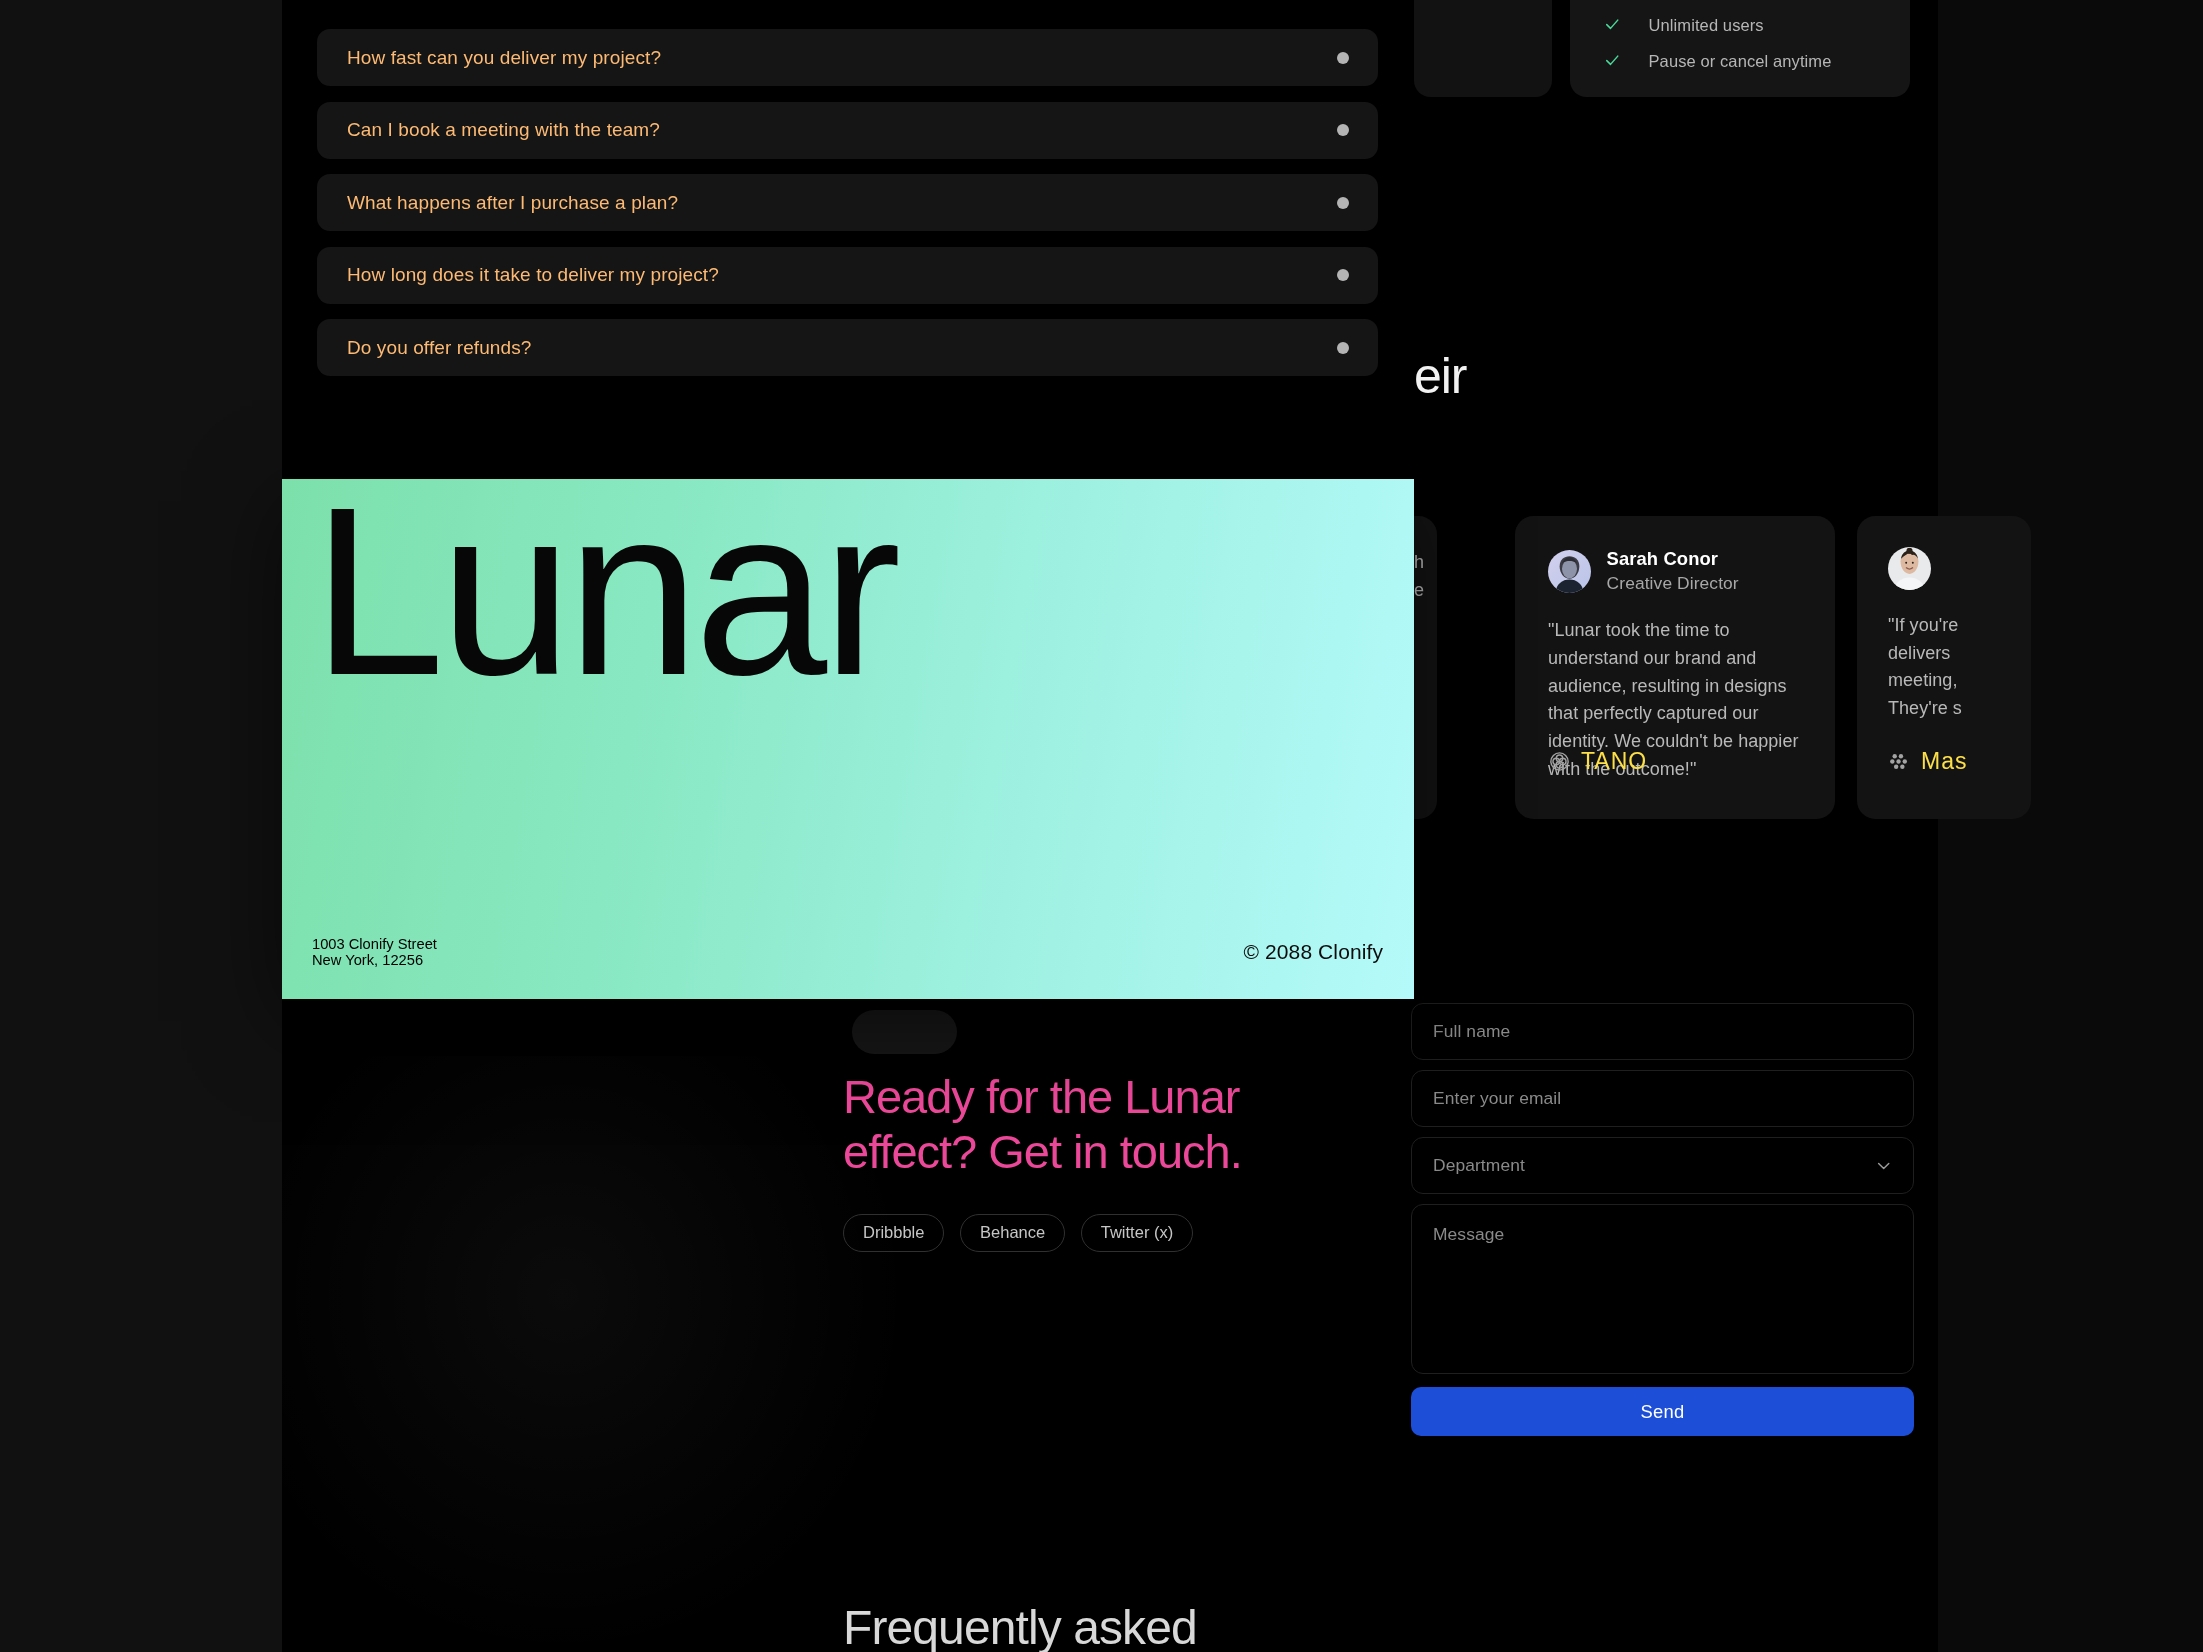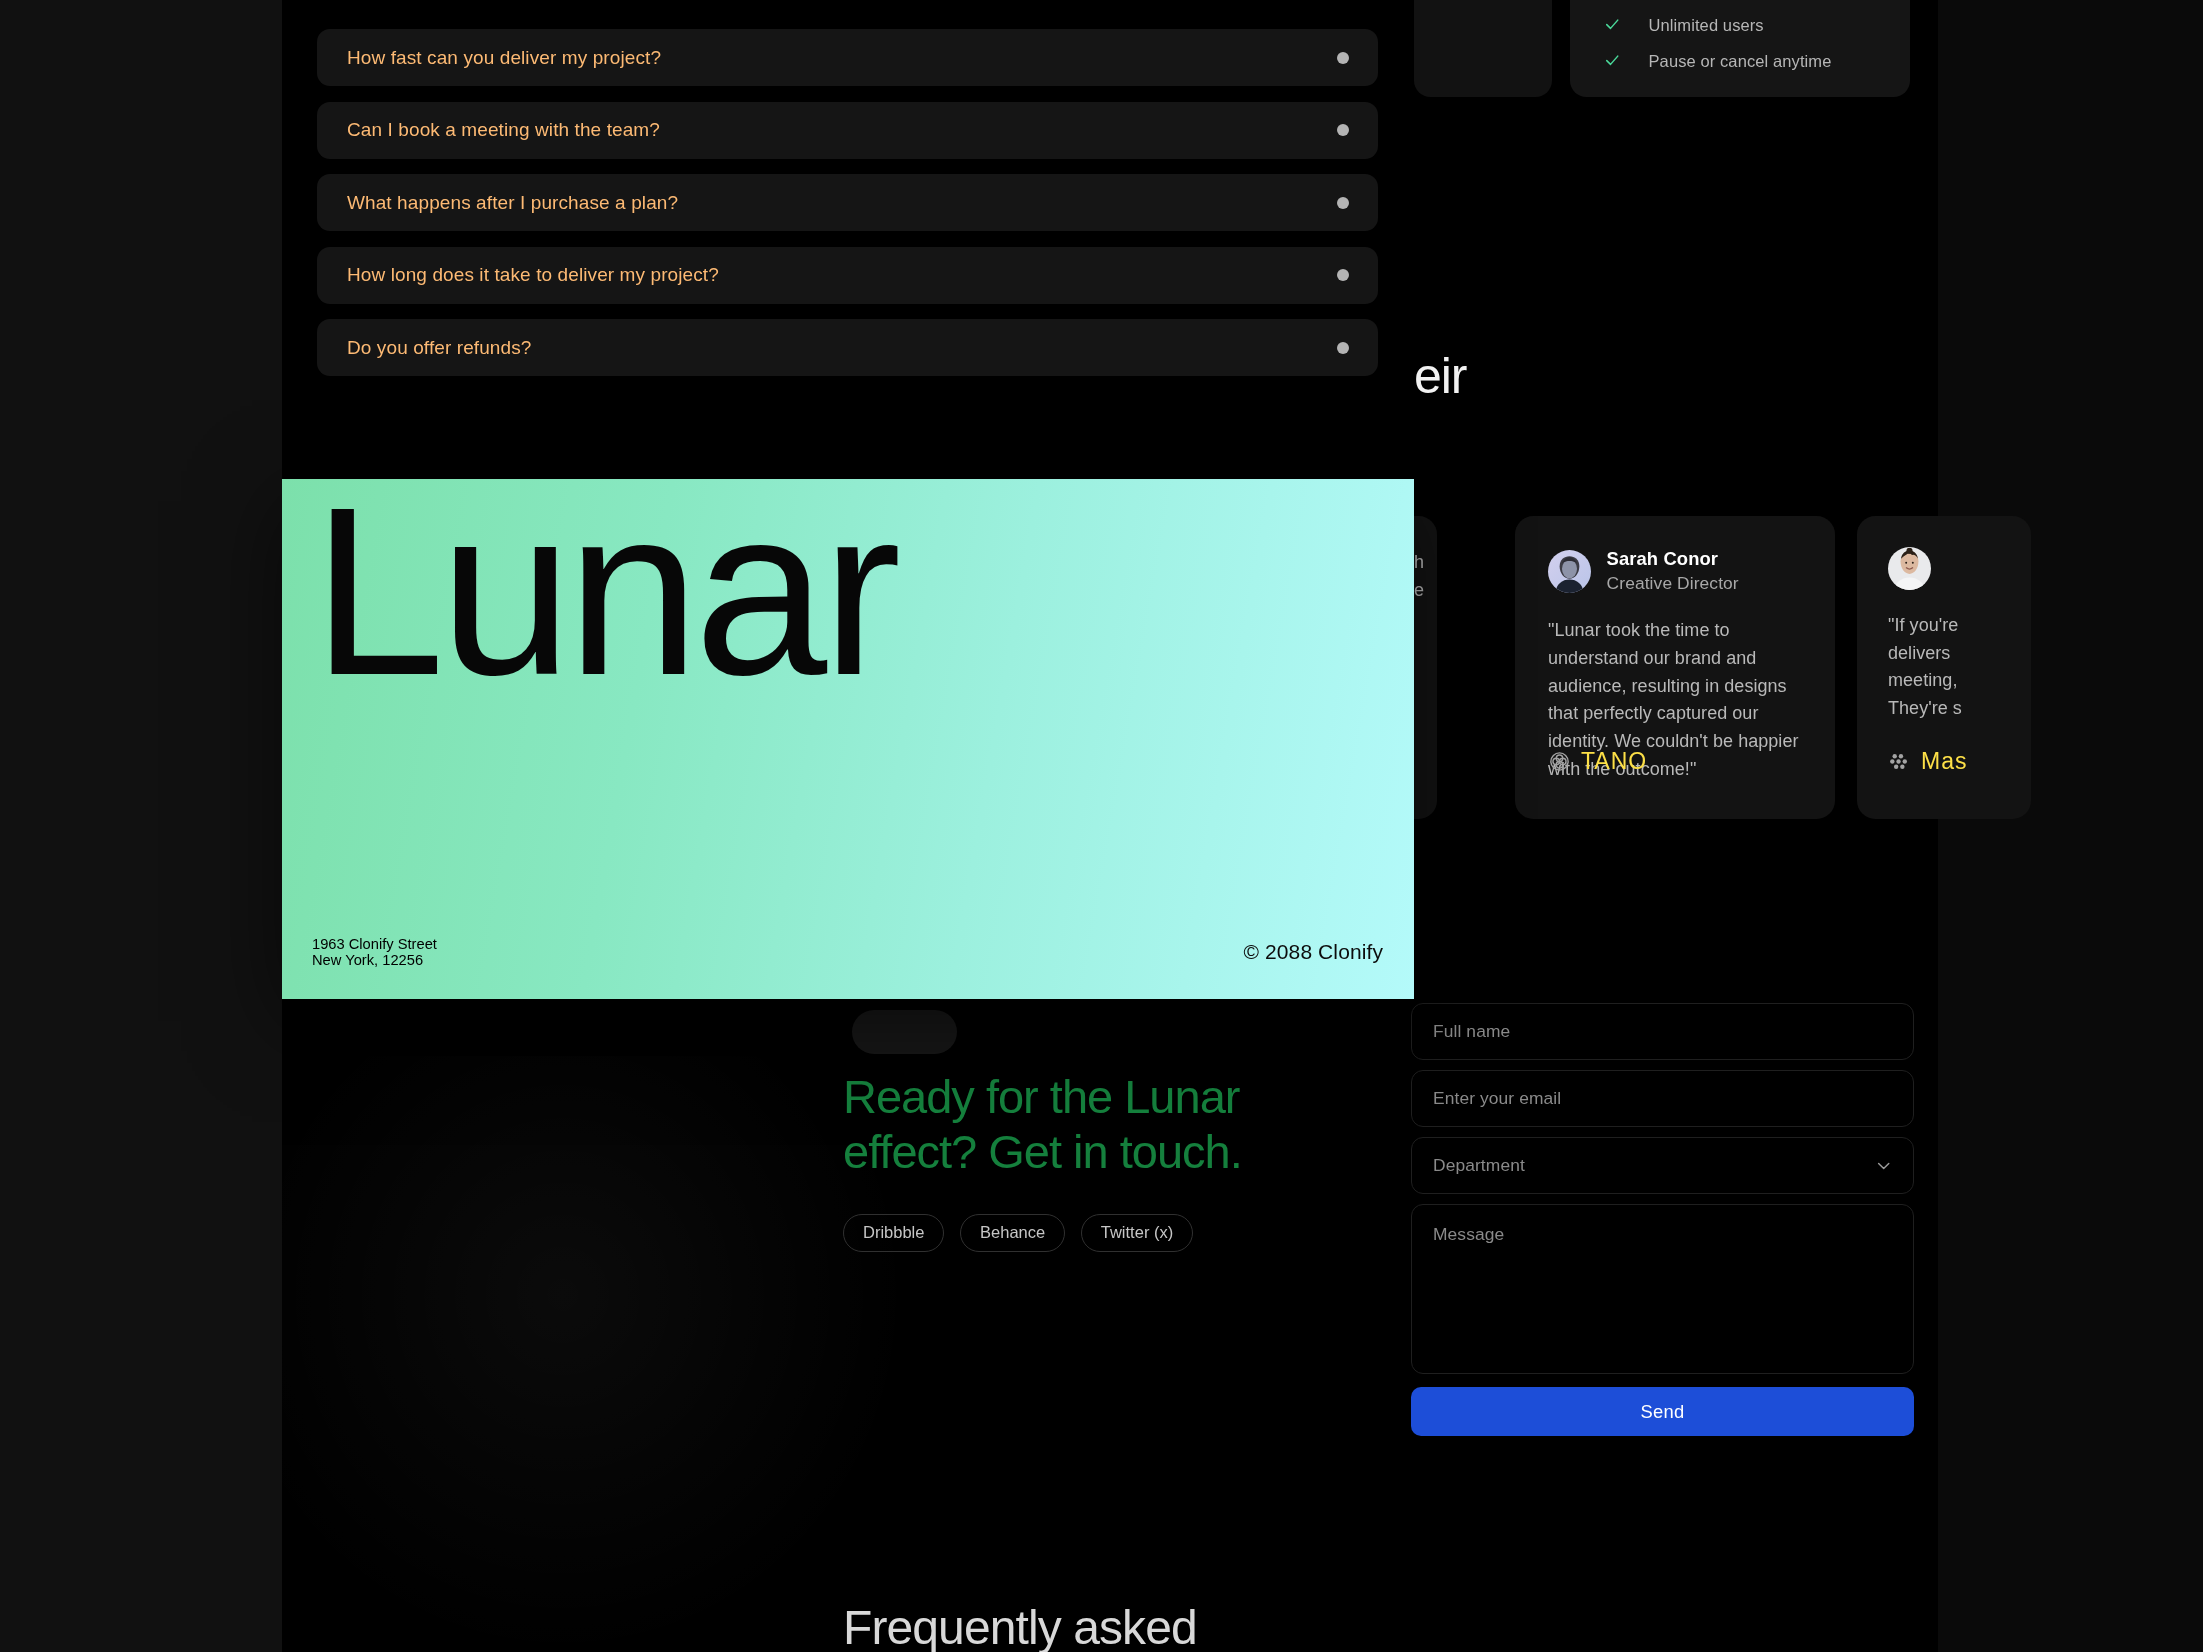--- a/index.html
+++ b/index.html
@@ -76,21 +76,21 @@
   .t-quote { font-size:18px; line-height:1.54; color:#b9b9b9; letter-spacing:0.05px; }
   .t-logo { position:absolute; left:33px; bottom:44px; display:flex; align-items:center; gap:10px; }
   .t-next .t-logo { left:31px; }
   .t-logo-mark { width:23px; height:23px; flex:0 0 auto; display:block; }
   .t-logo-name { font-size:23px; color:#fde047; letter-spacing:1px; white-space:nowrap; }
   .t-partial { font-size:18px; line-height:1.54; color:#b9b9b9; text-align:right; padding-right:13px; }
 
   
   .contact-heading {
     position:absolute; left:843px; top:1070px; width:514px;
-    font-size:47px; line-height:1.17; color:#15803d; letter-spacing:-1px;
+    font-size:47px; line-height:1.17; color:#ec4899; letter-spacing:-1px;
   }
   .socials { position:absolute; left:843px; top:1214px; display:flex; gap:15.6px; }
   .social-pill {
     border:0.9px solid #303030; border-radius:917px;
     padding:8.3px 19px; font-size:16.5px; color:#c6c6c6; background:transparent;
     white-space:nowrap;
   }
   
   .badge-peek {
     position:absolute; left:852px; top:1010px; width:105px; height:44px;
@@ -307,20 +307,20 @@
     </div>
     <button class="send-btn">Send</button>
   </div>
 
   <div class="faq-heading">Frequently asked</div>
 
   <div class="brand-card">
     <div class="brand-wordmark">Lunar</div>
 
     <div class="brand-addr-wrap">
-      <div>1963 Clonify Street</div>
+      <div>1003 Clonify Street</div>
       <div>New York, 12256</div>
     </div>
     <div class="brand-copy">© 2088 Clonify</div>
   </div>
 
 </div>
 
 
 </body></html>

